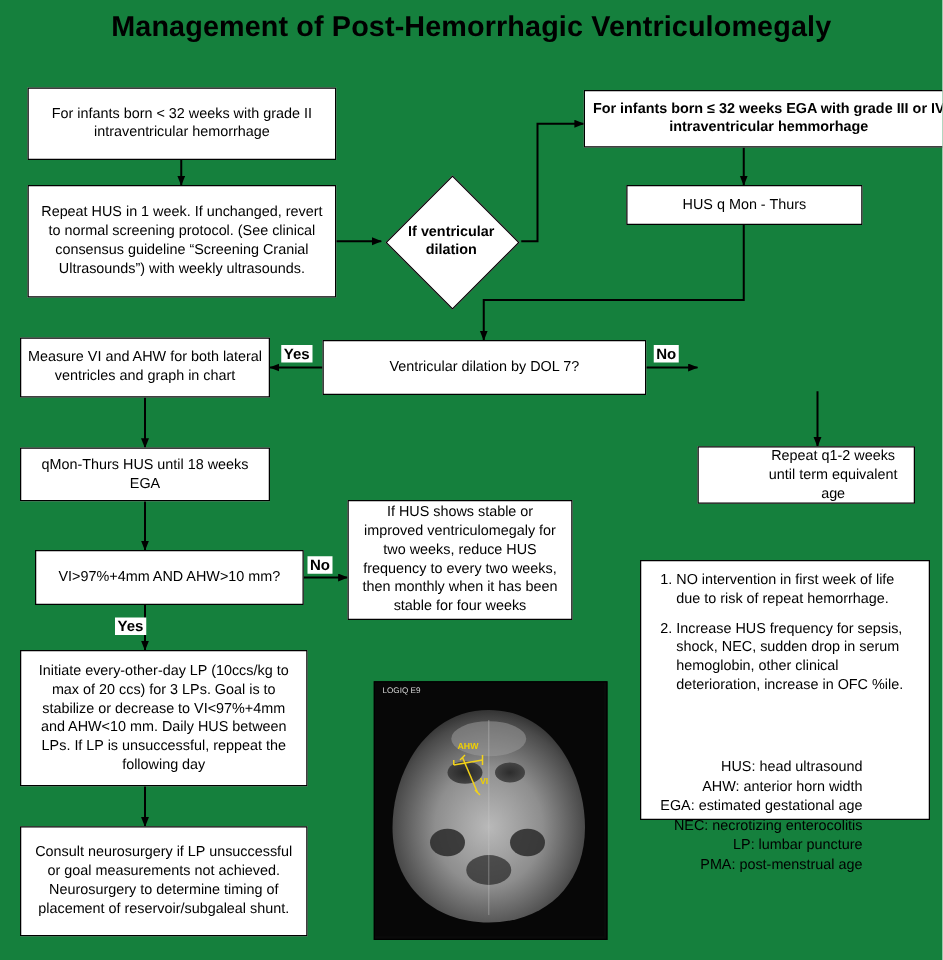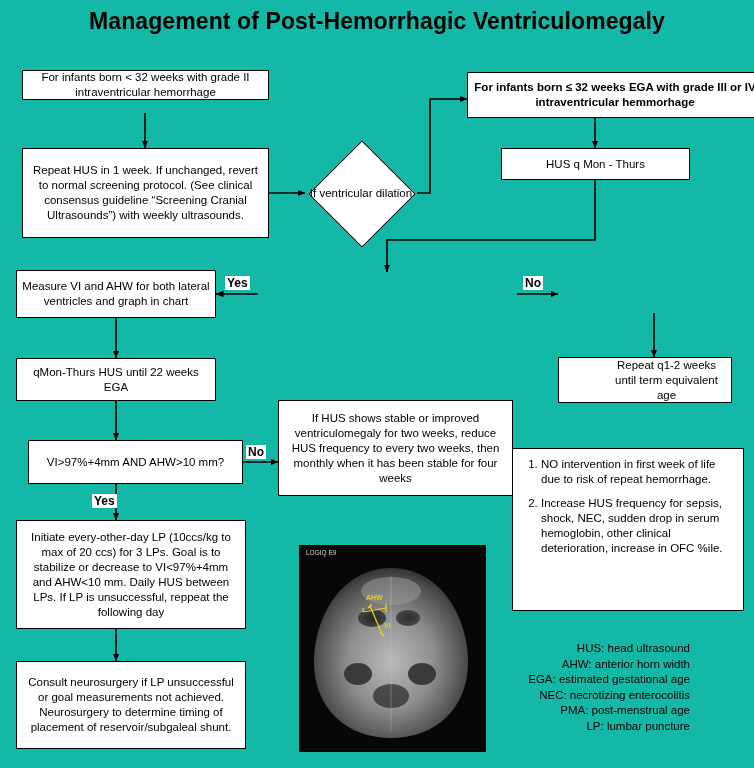--- a/index.html
+++ b/index.html
@@ -9,21 +9,21 @@
   }
   body {
     font-family: "Liberation Sans", sans-serif;
     color: #000000;
   }
   #page {
     position: relative;
     width: 754px;
     height: 768px;
     overflow: hidden;
-    background: #14b8a6;
+    background: #15803d;
   }
   .title {
     position: absolute;
     left: 0;
     top: 8px;
     width: 754px;
     text-align: center;
     font-size: 23px;
     font-weight: bold;
     letter-spacing: 0.1px;
@@ -39,21 +39,21 @@
     text-align: center;
     font-size: 11.5px;
     line-height: 15px;
     padding: 3px 5px;
   }
   .box span { display: block; }
   .diamond-wrap {
     position: absolute;
     display: flex;
     align-items: center;
-    justify-content: center;
+    font-weight: bold;
   }
   .diamond-shape {
     position: absolute;
     left: 50%;
     top: 50%;
     width: 74px;
     height: 74px;
     margin-left: -37px;
     margin-top: -37px;
     transform: rotate(45deg);
@@ -168,21 +168,21 @@
       <path d="M116,401 L116,440"></path>
 
       <path d="M231,462 L278,462"></path>
 
       <path d="M116,484 L116,520"></path>
 
       <path d="M116,629 L116,661"></path>
     </g>
   </svg>
 
-  <div class="box" style="left:22px; top:70px; width:247px; height:30px;">
+  <div class="box" style="left:22px; top:70px; width:247px; height:58px;">
     <span>For infants born &lt; 32 weeks with grade II intraventricular hemorrhage</span>
   </div>
 
   <div class="box" style="left:467px; top:72px; width:296px; height:46px;font-weight:bold;">
     <span>For infants born ≤ 32 weeks EGA with grade III or IV intraventricular hemmorhage</span>
   </div>
 
   <div class="box" style="left:22px; top:148px; width:247px; height:90px; padding:4px 10px;">
     <span>Repeat HUS in 1 week. If unchanged, revert to normal screening protocol. (See clinical consensus guideline “Screening Cranial Ultrasounds”) with weekly ultrasounds.</span>
   </div>
@@ -193,65 +193,68 @@
 
   <div class="diamond-wrap" style="left:305px; top:141px; width:112px; height:104px;">
     <div class="diamond-shape"></div>
     <div class="diamond-text">If ventricular dilation</div>
   </div>
 
   <div class="box" style="left:16px; top:270px; width:200px; height:48px;">
     <span>Measure VI and AHW for both lateral ventricles and graph in chart</span>
   </div>
 
+  <div class="box" style="left:258px; top:272px; width:259px; height:44px;">
+    <span>Ventricular dilation by DOL 7?</span>
+  </div>
 
 
   <div class="box" style="left:558px; top:357px; width:174px; height:46px;padding-left:48px;">
     <span>Repeat q1-2 weeks until term equivalent age</span>
   </div>
 
   <div class="box" style="left:16px; top:358px; width:200px; height:43px;">
-    <span>qMon-Thurs HUS until 22 weeks EGA</span>
+    <span>qMon-Thurs HUS until 18 weeks EGA</span>
   </div>
 
   <div class="box" style="left:16px; top:440px; width:215px; height:44px;margin-left:12px;">
     <span>VI&gt;97%+4mm AND AHW&gt;10 mm?</span>
   </div>
 
-  <div class="box" style="left:278px; top:400px; width:235px; height:96px; padding:4px 9px;">
+  <div class="box" style="left:278px; top:400px; width:180px; height:96px; padding:4px 9px;">
     <span>If HUS shows stable or improved ventriculomegaly for two weeks, reduce HUS frequency to every two weeks, then monthly when it has been stable for four weeks</span>
   </div>
 
   <div class="box" style="left:16px; top:520px; width:230px; height:109px; padding:4px 8px;">
     <span>Initiate every-other-day LP (10ccs/kg to max of 20 ccs) for 3 LPs. Goal is to stabilize or decrease to VI&lt;97%+4mm and AHW&lt;10 mm. Daily HUS between LPs. If LP is unsuccessful, reppeat the following day</span>
   </div>
 
   <div class="box" style="left:16px; top:661px; width:230px; height:88px; padding:4px 8px;justify-content:flex-end;">
     <span>Consult neurosurgery if LP unsuccessful or goal measurements not achieved. Neurosurgery to determine timing of placement of reservoir/subgaleal shunt.</span>
   </div>
 
   <div class="edge-label" style="left:225px; top:276px;">Yes</div>
   <div class="edge-label" style="left:523px; top:276px;">No</div>
   <div class="edge-label" style="left:246px; top:445px;">No</div>
   <div class="edge-label" style="left:92px; top:494px;">Yes</div>
 
-  <div class="legend-box" style="left:512px; top:448px; width:232px; height:163px;">
+  <div class="legend-box" style="left:512px; top:448px; width:232px; height:208px;">
     <ol>
       <li>NO intervention in first week of life due to risk of repeat hemorrhage.</li>
       <li>Increase HUS frequency for sepsis, shock, NEC, sudden drop in serum hemoglobin, other clinical deterioration, increase in OFC %ile.</li>
     </ol>
   </div>
 
-  <div class="abbrev" style="left:494px; top:641px; width:196px;">
+  <div class="abbrev" style="left:494px; top:607px; width:196px;">
     <div>HUS: head ultrasound</div>
     <div>AHW: anterior horn width</div>
     <div>EGA: estimated gestational age</div>
     <div>NEC: necrotizing enterocolitis</div>
+    <div>LP: lumbar puncture</div>
     <div>PMA: post-menstrual age</div>
-    <div>LP: lumbar puncture</div>
   </div>
 
   <div class="us-wrap">
     <svg width="183" height="203" viewBox="0 0 183 203">
       <defs>
         <radialGradient id="brain" cx="50%" cy="55%" r="62%">
           <stop offset="0%" stop-color="#b9b9b9"></stop>
           <stop offset="45%" stop-color="#8e8e8e"></stop>
           <stop offset="80%" stop-color="#4a4a4a"></stop>
           <stop offset="100%" stop-color="#151515"></stop>

